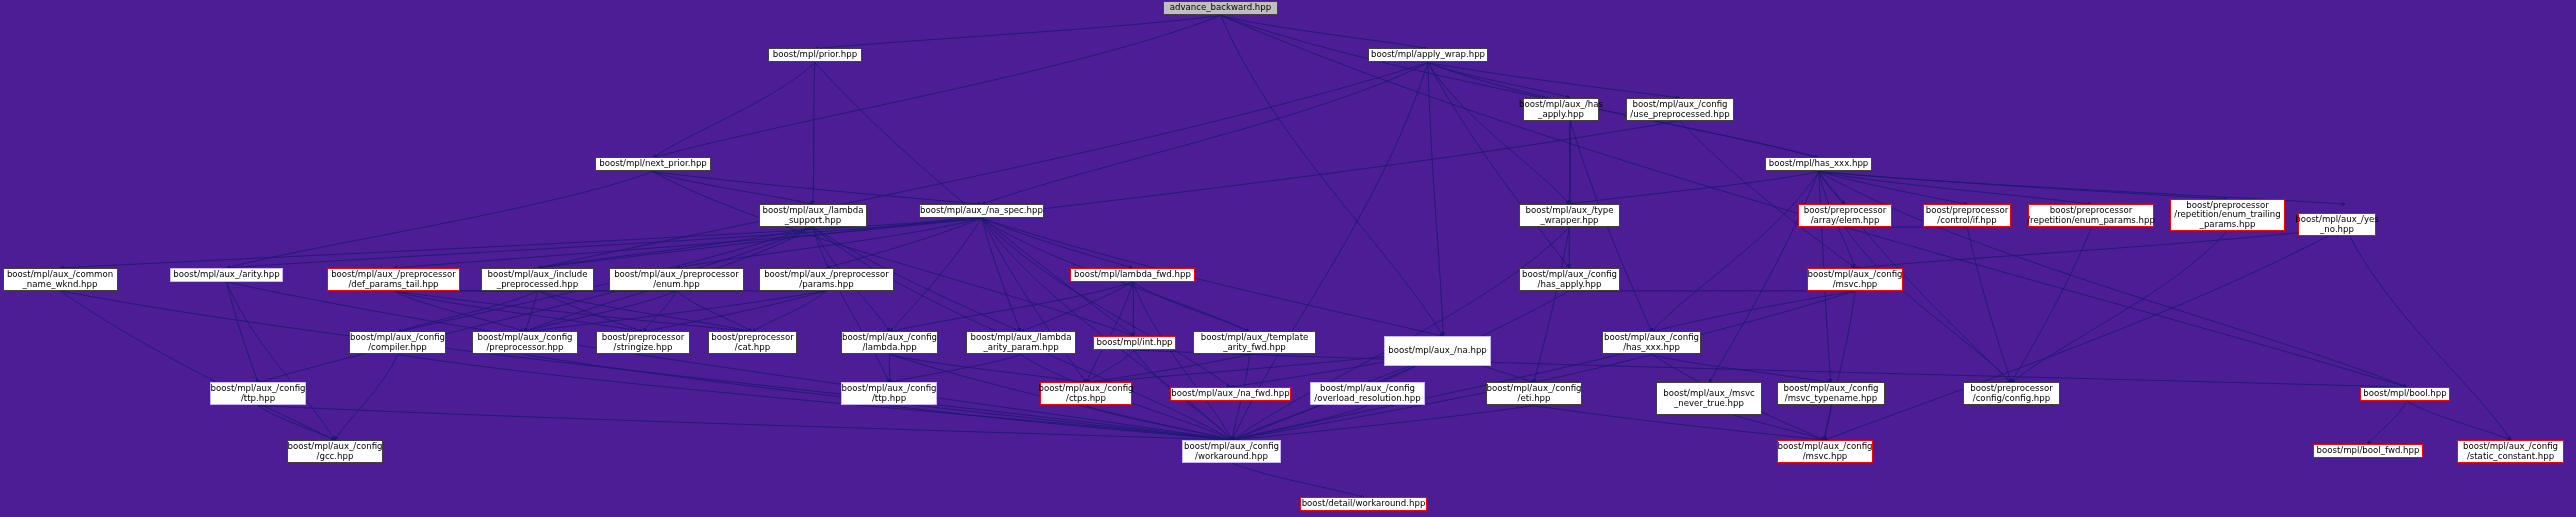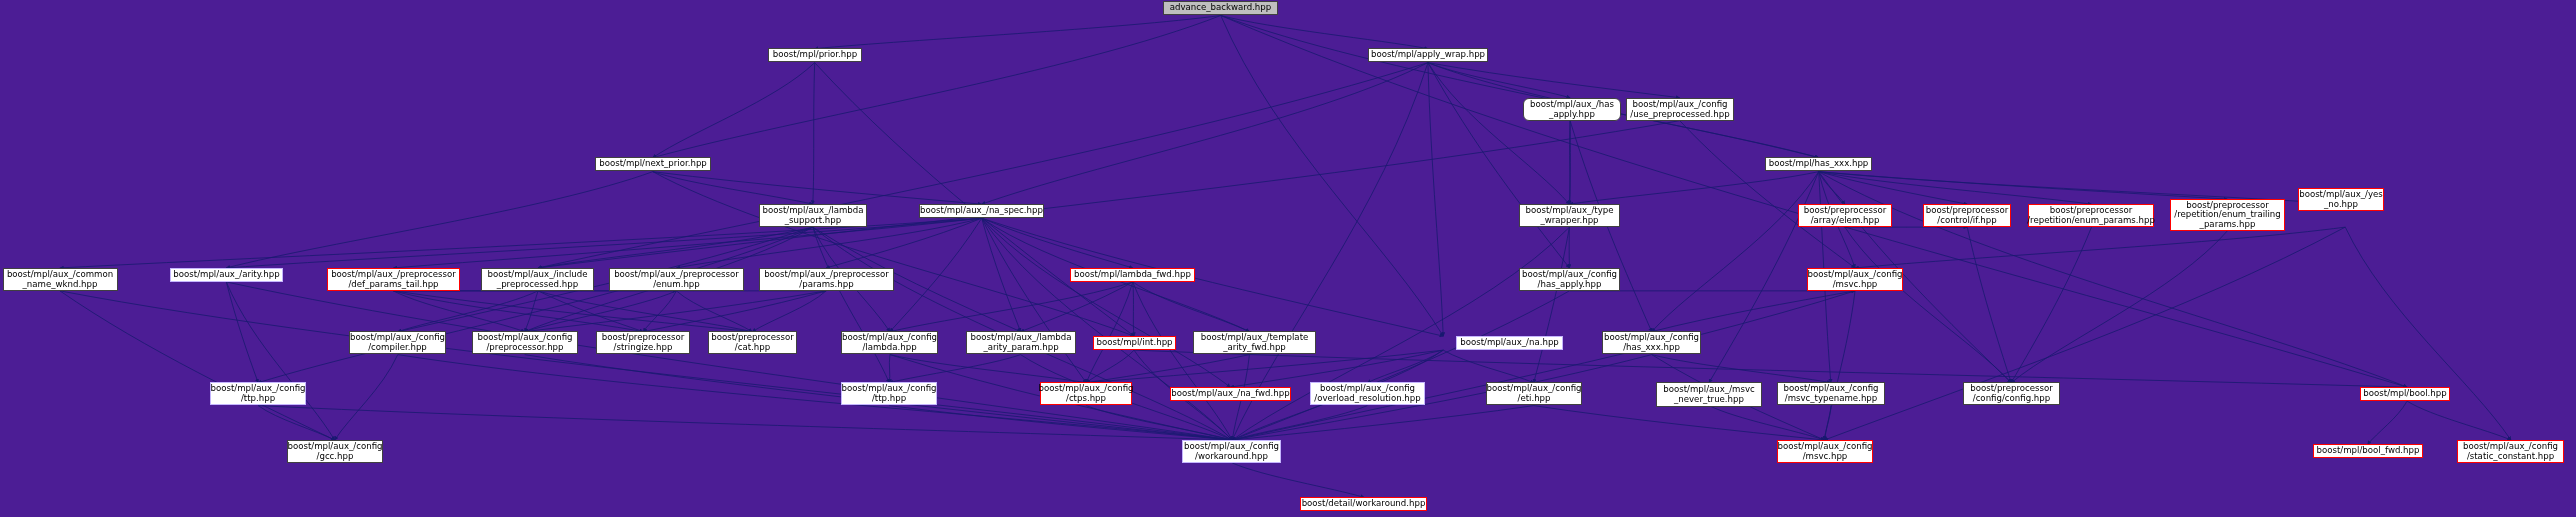--- a/index.html
+++ b/index.html
@@ -176,41 +176,41 @@
         <path d="M 2872 636 C 2871.2999999999997 657.6, 2862.7000000000003 674.88, 2862 690" marker-end="url(#arrow)"></path>
         <path d="M 1933 726 C 1983.7150000000001 747.6, 2089.285 764.88, 2140 780" marker-end="url(#arrow)"></path>
         <path d="M 3776 629 C 3760.81 656.2, 3729.19 677.96, 3714 697" marker-end="url(#arrow)"></path>
         <path d="M 3776 629 C 3815.935 653.4, 3899.065 672.92, 3939 690" marker-end="url(#arrow)"></path>
       </g>
   </svg>
   <div id="nodes-layer">
       <div class="node root" style="left: 1163px; top: 1.3px; width: 115px; height: 14px;">advance_backward.hpp</div>
       <div class="node" style="left: 768px; top: 48px; width: 94px; height: 14px;">boost/mpl/prior.hpp</div>
       <div class="node" style="left: 1368px; top: 48px; width: 120px; height: 14px;">boost/mpl/apply_wrap.hpp</div>
-      <div class="node" style="left: 1523px; top: 98px; width: 98px; height: 23px; border-radius: 6px;">boost/mpl/aux_/has
+      <div class="node" style="left: 1523px; top: 98px; width: 76px; height: 23px;">boost/mpl/aux_/has
 _apply.hpp</div>
       <div class="node" style="left: 1626px; top: 98px; width: 108px; height: 23px;">boost/mpl/aux_/config
 /use_preprocessed.hpp</div>
       <div class="node" style="left: 1765px; top: 157px; width: 107px; height: 14px;">boost/mpl/has_xxx.hpp</div>
       <div class="node" style="left: 595px; top: 157px; width: 116px; height: 14px;">boost/mpl/next_prior.hpp</div>
       <div class="node" style="left: 759px; top: 204px; width: 108px; height: 23px;">boost/mpl/aux_/lambda
 _support.hpp</div>
       <div class="node" style="left: 919px; top: 204px; width: 125px; height: 14px;">boost/mpl/aux_/na_spec.hpp</div>
       <div class="node" style="left: 1519px; top: 204px; width: 101px; height: 23px;">boost/mpl/aux_/type
 _wrapper.hpp</div>
       <div class="node red" style="left: 1798px; top: 204px; width: 94px; height: 23px;">boost/preprocessor
 /array/elem.hpp</div>
       <div class="node red" style="left: 1923px; top: 204px; width: 88px; height: 23px;">boost/preprocessor
 /control/if.hpp</div>
       <div class="node red" style="left: 2028px; top: 204px; width: 126px; height: 23px;">boost/preprocessor
 /repetition/enum_params.hpp</div>
       <div class="node red" style="left: 2170px; top: 199px; width: 115px; height: 32px;">boost/preprocessor
 /repetition/enum_trailing
 _params.hpp</div>
-      <div class="node red" style="left: 2298px; top: 188px; width: 86px; height: 23px;">boost/mpl/aux_/yes
+      <div class="node red" style="left: 2298px; top: 213px; width: 78px; height: 23px;">boost/mpl/aux_/yes
 _no.hpp</div>
       <div class="node" style="left: 2.5px; top: 268px; width: 115px; height: 23px;">boost/mpl/aux_/common
 _name_wknd.hpp</div>
       <div class="node thick" style="left: 170px; top: 268px; width: 113px; height: 14px;">boost/mpl/aux_/arity.hpp</div>
       <div class="node red" style="left: 327px; top: 268px; width: 133px; height: 23px;">boost/mpl/aux_/preprocessor
 /def_params_tail.hpp</div>
       <div class="node" style="left: 481px; top: 268px; width: 113px; height: 23px;">boost/mpl/aux_/include
 _preprocessed.hpp</div>
       <div class="node" style="left: 609px; top: 268px; width: 135px; height: 23px;">boost/mpl/aux_/preprocessor
 /enum.hpp</div>
@@ -231,35 +231,35 @@
 /stringize.hpp</div>
       <div class="node" style="left: 708px; top: 331px; width: 89px; height: 23px;">boost/preprocessor
 /cat.hpp</div>
       <div class="node" style="left: 841px; top: 331px; width: 97px; height: 23px;">boost/mpl/aux_/config
 /lambda.hpp</div>
       <div class="node" style="left: 966px; top: 331px; width: 110px; height: 23px;">boost/mpl/aux_/lambda
 _arity_param.hpp</div>
       <div class="node red" style="left: 1093px; top: 336px; width: 83px; height: 14px;">boost/mpl/int.hpp</div>
       <div class="node" style="left: 1193px; top: 331px; width: 123px; height: 23px;">boost/mpl/aux_/template
 _arity_fwd.hpp</div>
-      <div class="node thick" style="left: 1456px; top: 336px; width: 107px; height: 14px;">boost/mpl/aux_/na.hpp</div>
+      <div class="node thick" style="left: 1384px; top: 336px; width: 107px; height: 30px;">boost/mpl/aux_/na.hpp</div>
       <div class="node" style="left: 1602px; top: 331px; width: 99px; height: 23px;">boost/mpl/aux_/config
 /has_xxx.hpp</div>
       <div class="node" style="left: 287px; top: 440px; width: 96px; height: 23px;">boost/mpl/aux_/config
 /gcc.hpp</div>
       <div class="node thick" style="left: 841px; top: 382px; width: 96px; height: 23px;">boost/mpl/aux_/config
 /ttp.hpp</div>
       <div class="node red" style="left: 1040px; top: 382px; width: 92px; height: 23px;">boost/mpl/aux_/config
 /ctps.hpp</div>
       <div class="node red" style="left: 1170px; top: 387px; width: 121px; height: 14px;">boost/mpl/aux_/na_fwd.hpp</div>
       <div class="node thick" style="left: 1310px; top: 382px; width: 115px; height: 23px;">boost/mpl/aux_/config
 /overload_resolution.hpp</div>
       <div class="node" style="left: 1486px; top: 382px; width: 96px; height: 23px;">boost/mpl/aux_/config
 /eti.hpp</div>
-      <div class="node" style="left: 1656px; top: 382px; width: 106px; height: 25px;">boost/mpl/aux_/msvc
+      <div class="node" style="left: 1656px; top: 382px; width: 106px; height: 33px;">boost/mpl/aux_/msvc
 _never_true.hpp</div>
       <div class="node" style="left: 1777px; top: 382px; width: 108px; height: 23px;">boost/mpl/aux_/config
 /msvc_typename.hpp</div>
       <div class="node" style="left: 1963px; top: 382px; width: 97px; height: 23px;">boost/preprocessor
 /config/config.hpp</div>
       <div class="node thick" style="left: 1182px; top: 440px; width: 99px; height: 23px;">boost/mpl/aux_/config
 /workaround.hpp</div>
       <div class="node red" style="left: 1777px; top: 440px; width: 96px; height: 23px;">boost/mpl/aux_/config
 /msvc.hpp</div>
       <div class="node red" style="left: 1300px; top: 497px; width: 127px; height: 14px;">boost/detail/workaround.hpp</div>

